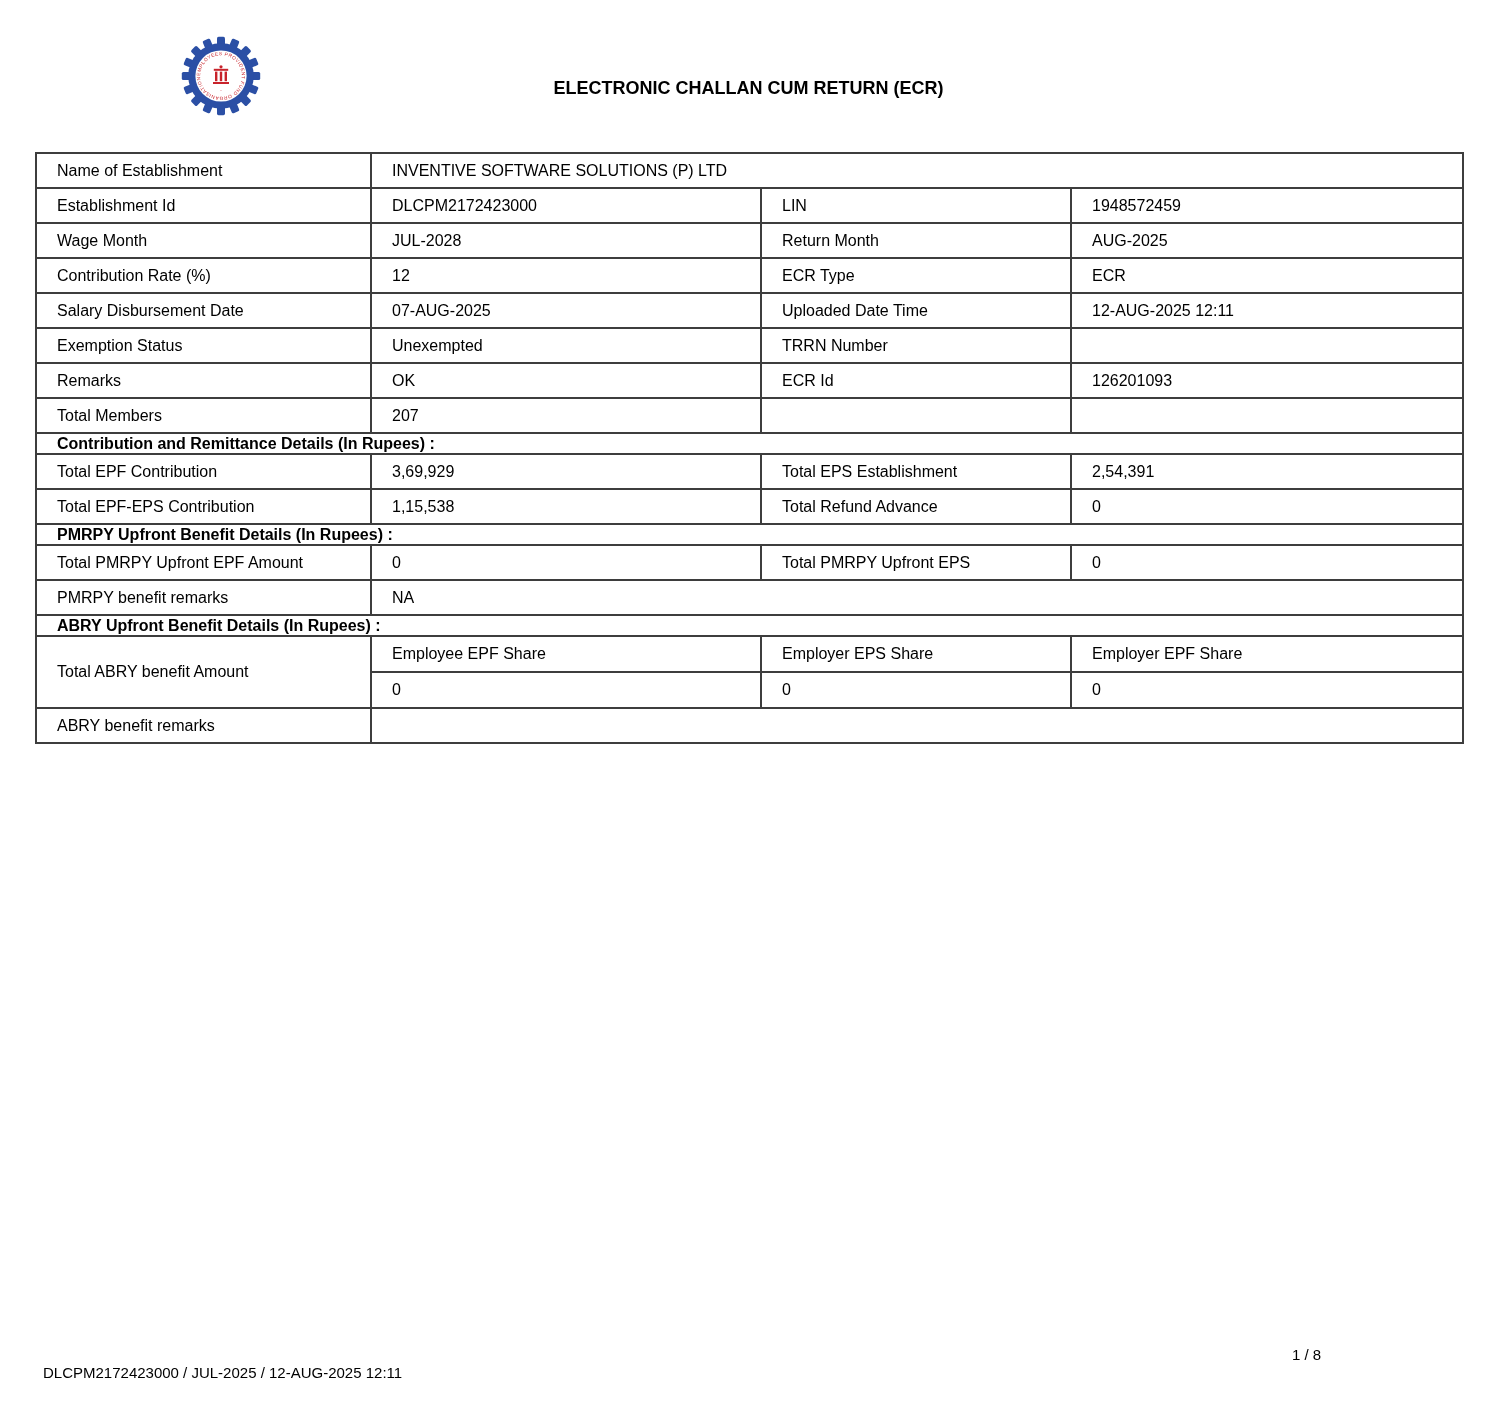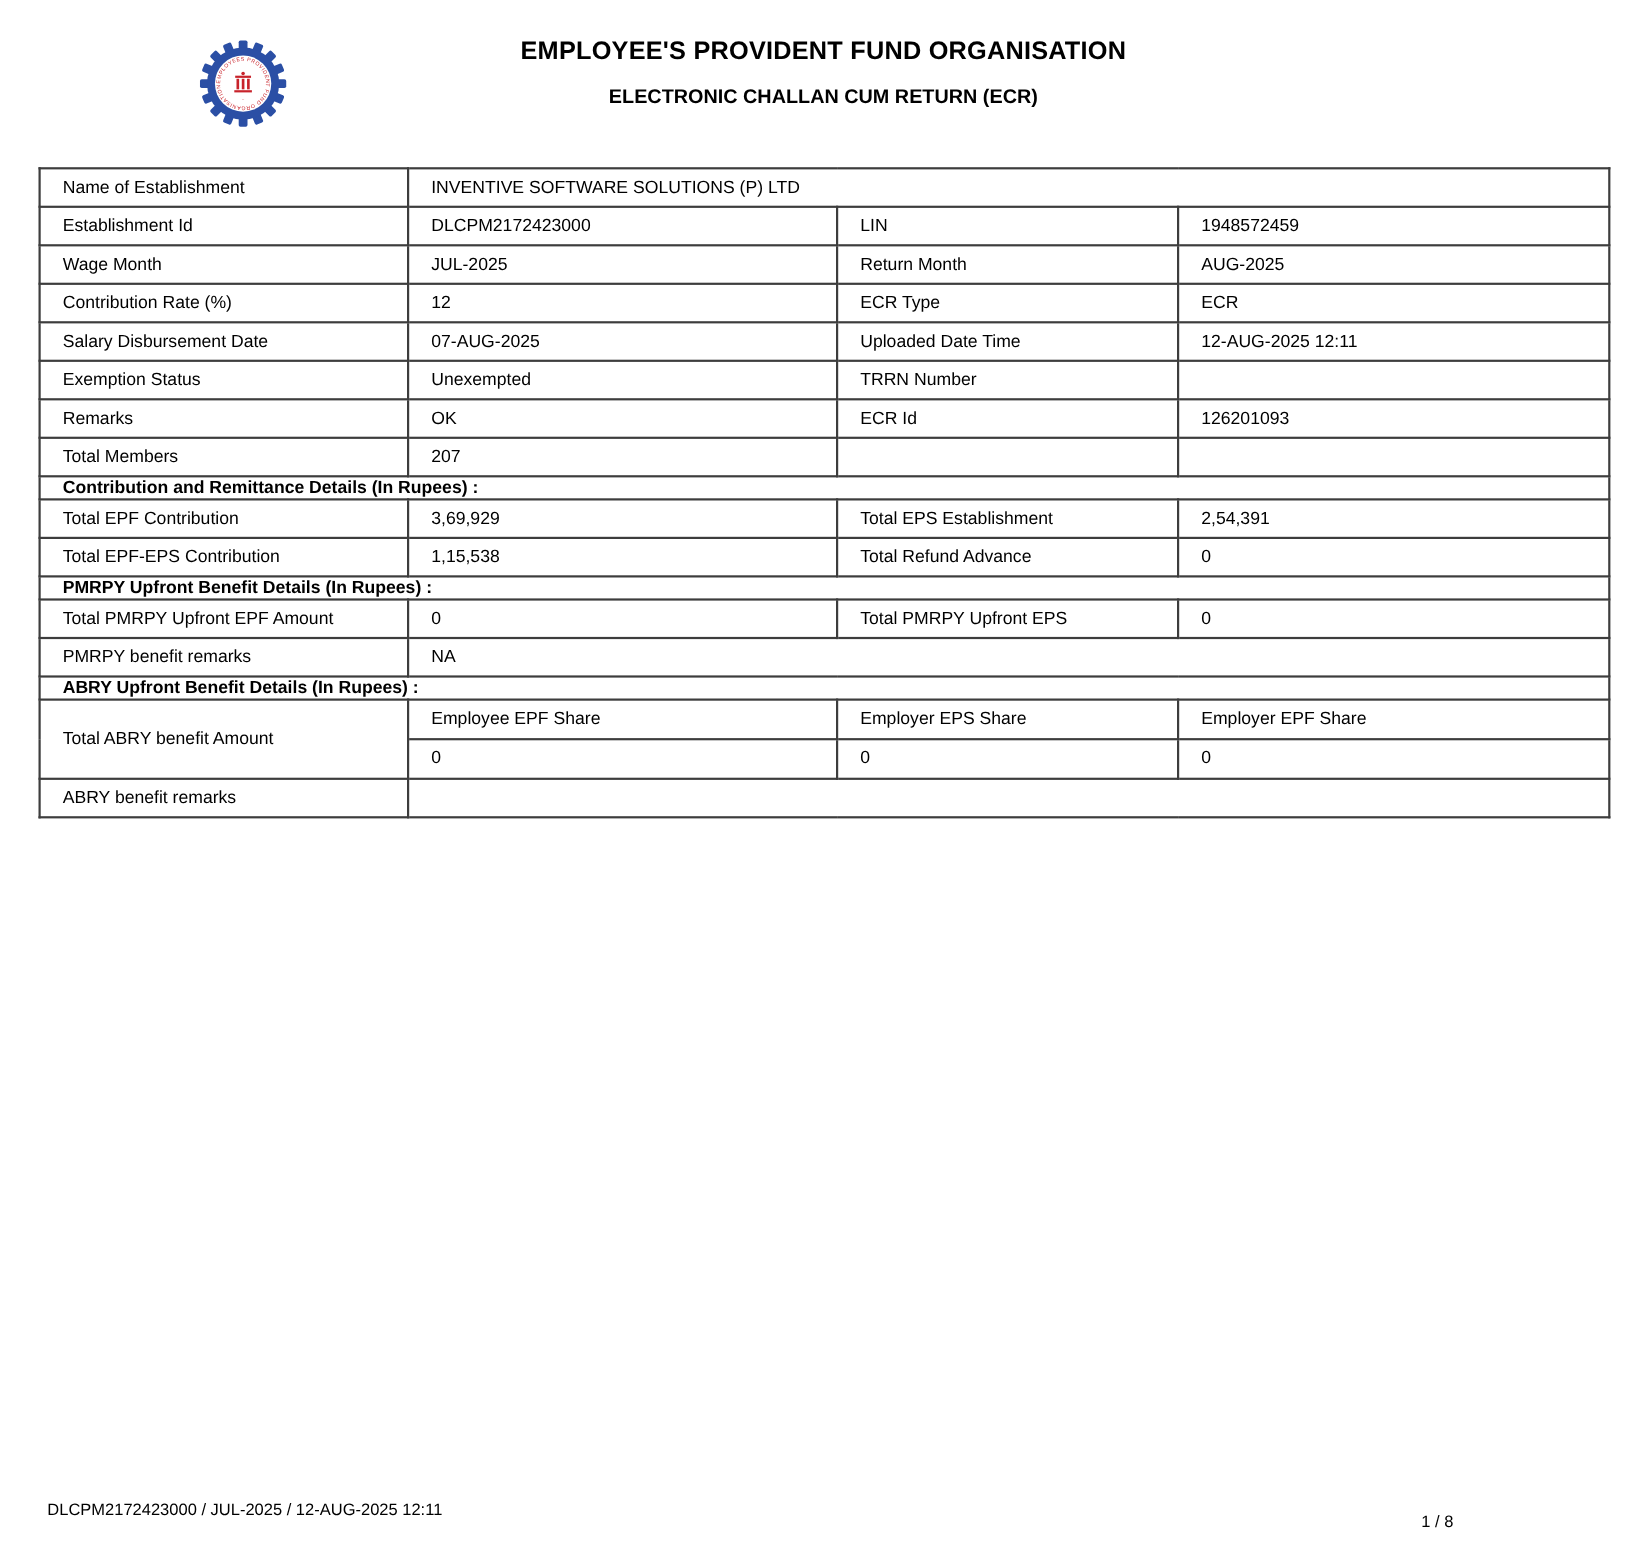--- a/index.html
+++ b/index.html
@@ -42,21 +42,20 @@
   .sec-heading { font-weight:bold; }
   .num { text-align:left; }
   .ctr { text-align:left; }
   .footer-left {
     position:absolute; left:43px; top:1364px;
     font-size:15px;
   }
   .footer-right {
     position:absolute; left:1292px; top:1346px;
     font-size:15px;
-    margin-top:29px;
   }
 </style>
 </head>
 <body>
 
 <div class="page">
 
   <svg class="logo" viewBox="0 0 100 100" aria-hidden="true">
     <g>
       <rect class="logo-blue" x="45" y="1" width="10" height="14" rx="2" transform="rotate(0 50 50)" fill="#2b4fa5"></rect>
@@ -88,21 +87,20 @@
       <rect x="41" y="41" width="18" height="2.5"></rect>
       <rect x="42.5" y="44.5" width="3" height="12"></rect>
       <rect x="48.5" y="44.5" width="3" height="12"></rect>
       <rect x="54.5" y="44.5" width="3" height="12"></rect>
       <rect x="40" y="57.5" width="20" height="2.5"></rect>
       <circle cx="50" cy="38.5" r="2"></circle>
     </g>
     <text x="50" y="70" font-size="5.5" text-anchor="middle" fill="#c8232b" class="logo-red-text">··</text>
   </svg>
 
-  <div class="header-title">EMPLOYEE'S PROVIDENT FUND ORGANISATION</div>
   <div class="header-subtitle">ELECTRONIC CHALLAN CUM RETURN (ECR)</div>
 
   <table class="ecr-table">
     <colgroup>
       <col style="width:335px">
         <col style="width:390px">
         <col style="width:310px">
         <col style="width:392px">
     </colgroup>
     <tbody>
@@ -111,21 +109,21 @@
         <td colspan="3">INVENTIVE SOFTWARE SOLUTIONS (P) LTD</td>
       </tr>
       <tr class="h-row">
         <td>Establishment Id</td>
         <td>DLCPM2172423000</td>
         <td>LIN</td>
         <td>1948572459</td>
       </tr>
       <tr class="h-row">
         <td>Wage Month</td>
-        <td>JUL-2025</td>
+        <td>JUL-2028</td>
         <td>Return Month</td>
         <td>AUG-2025</td>
       </tr>
       <tr class="h-row">
         <td>Contribution Rate (%)</td>
         <td>12</td>
         <td>ECR Type</td>
         <td>ECR</td>
       </tr>
       <tr class="h-row">

